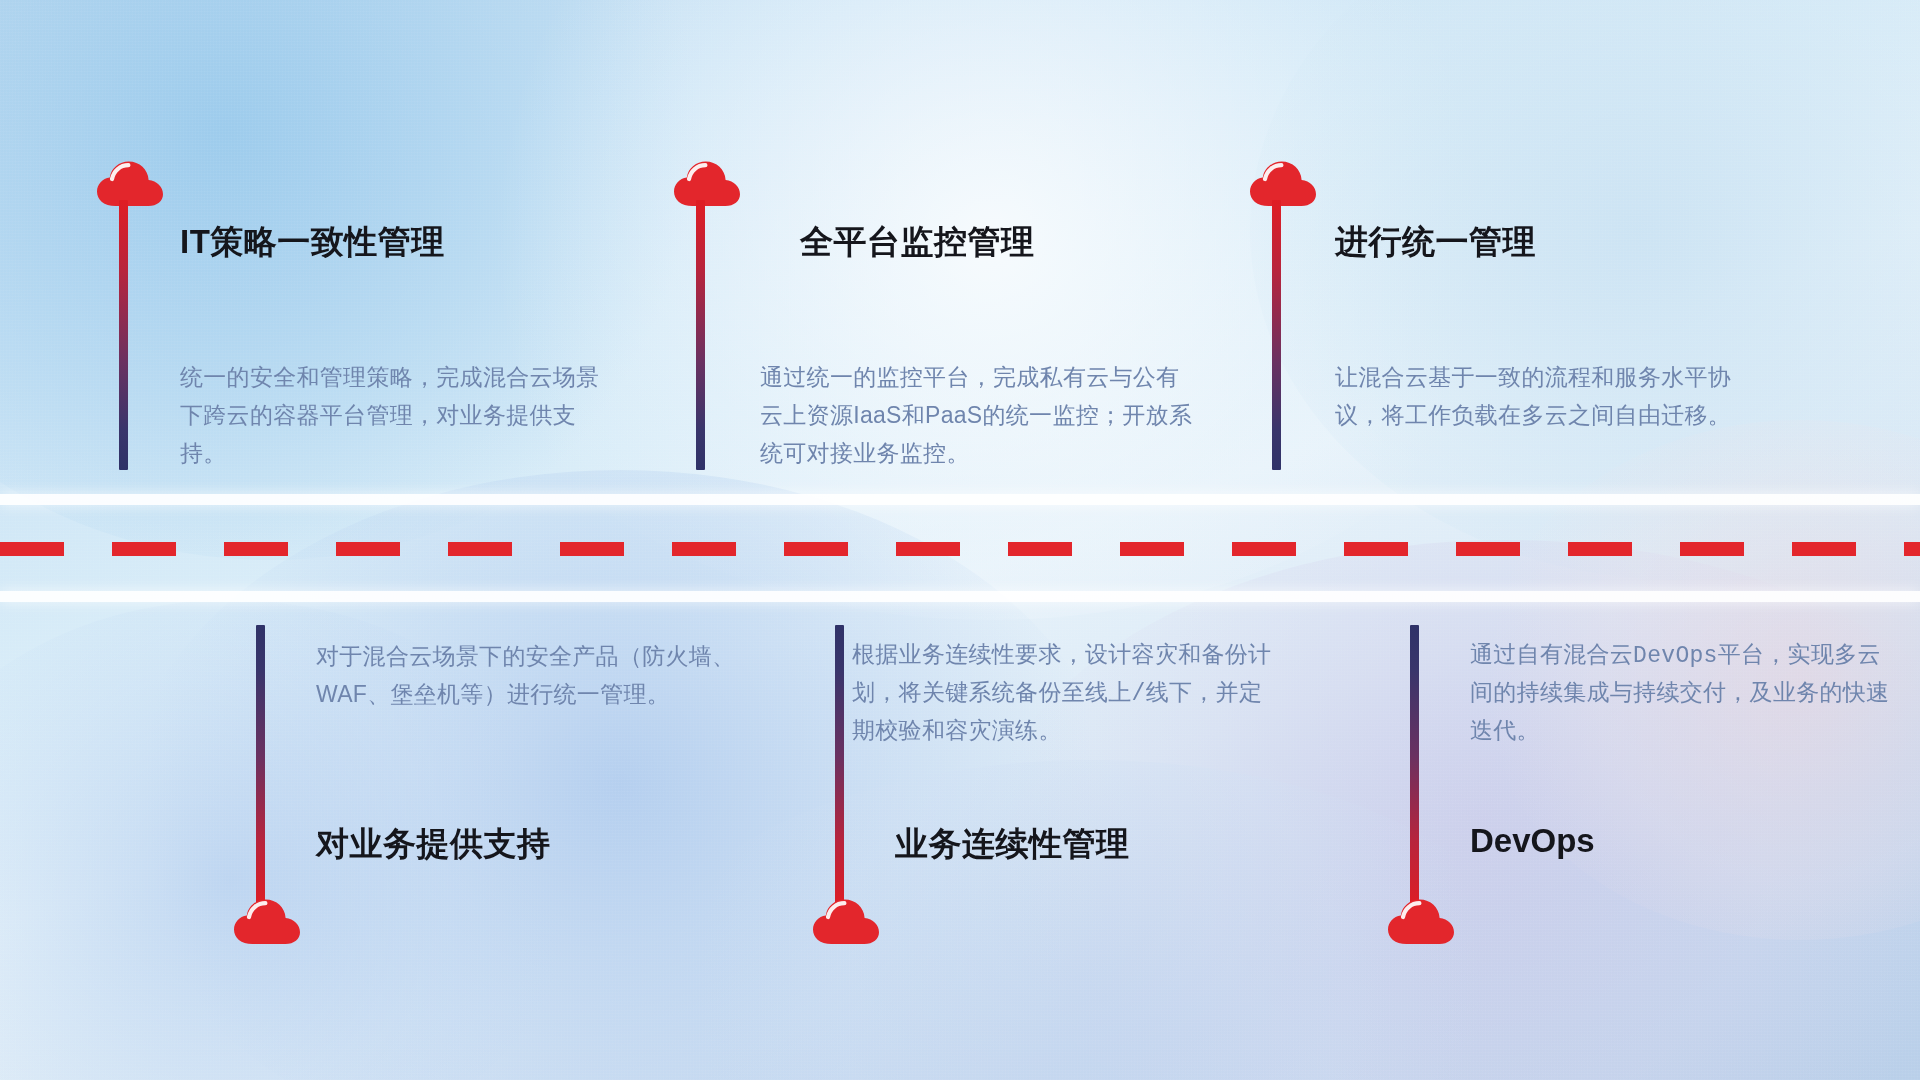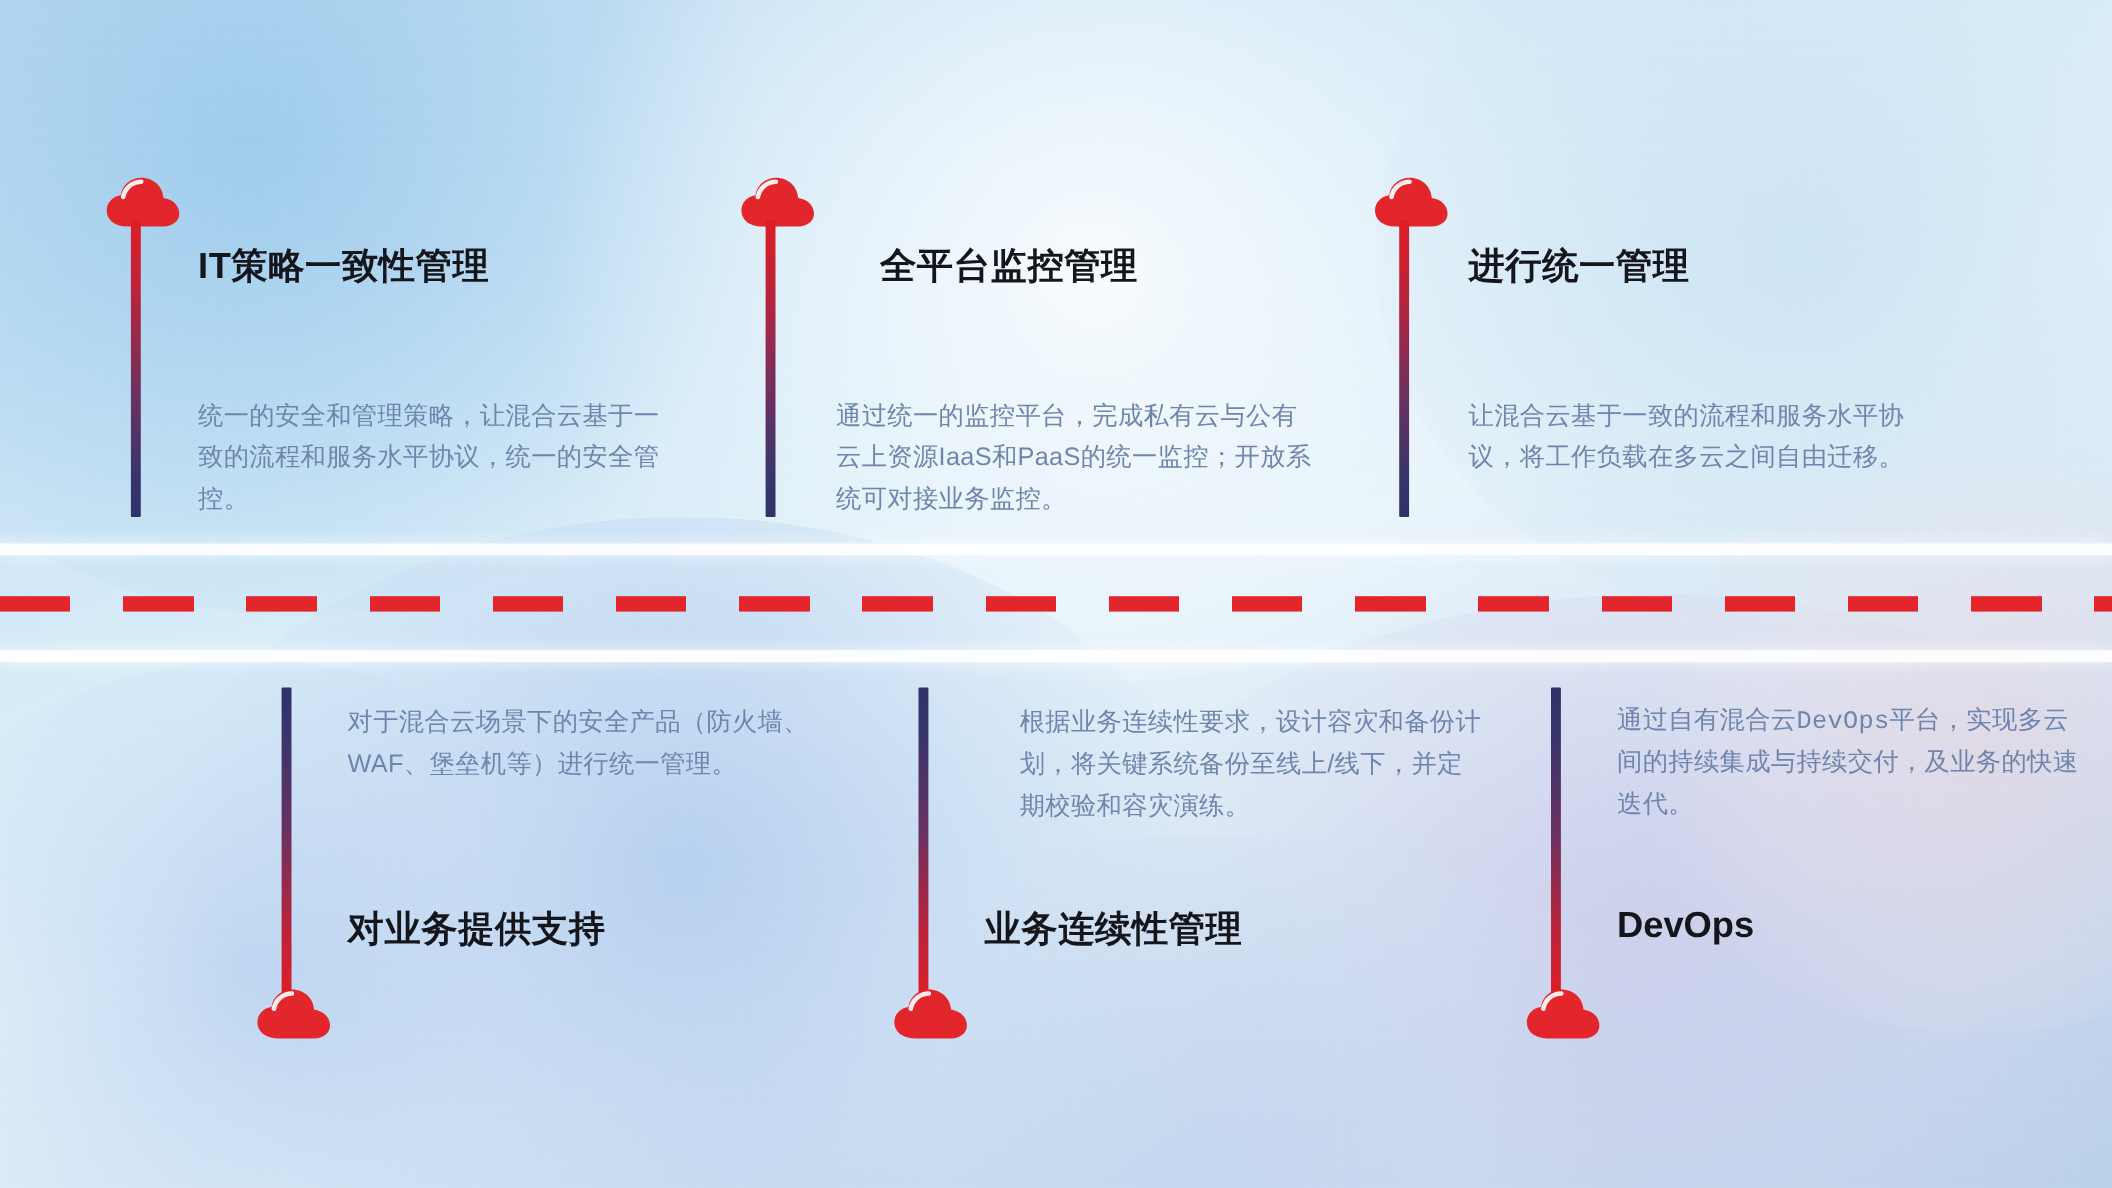--- a/index.html
+++ b/index.html
@@ -146,21 +146,21 @@
   <div class="blob blob-h"></div>
   <div class="grain"></div>
 
   <div class="item">
     <svg class="cloud-icon" style="left:95px; top:160px;" viewBox="0 0 70 48">
       <path d="M20.5 46 C9.0 46 2 39.6 2 31.4 C2 24.2 7.4 18.4 14.8 17.4 C16.2 8.0 24.3 1.6 33.6 1.6 C44.6 1.6 53.0 9.6 53.6 20.0 C62.0 20.9 68 27.0 68 34.2 C68 41.0 62.0 46 53.4 46 Z" fill="#e3262c"></path>
       <path d="M17.0 19.0 C18.6 10.8 25.2 5.2 33.4 5.2" stroke="#ffffff" stroke-width="4.2" stroke-linecap="round" fill="none" opacity="0.92"></path>
     </svg>
     <div class="stem stem-down" style="left:119px; top:200px; height:270px;"></div>
     <div class="title" style="left:180px; top:220px;">IT策略一致性管理</div>
-    <div class="body" style="left:180px; top:358px; width:430px;">统一的安全和管理策略，让混合云基于一致的流程和服务水平协议，统一的安全管控。</div>
+    <div class="body" style="left:180px; top:358px; width:430px;">统一的安全和管理策略，完成混合云场景下跨云的容器平台管理，对业务提供支持。</div>
   </div>
 
   <div class="item">
     <svg class="cloud-icon" style="left:672px; top:160px;" viewBox="0 0 70 48">
       <path d="M20.5 46 C9.0 46 2 39.6 2 31.4 C2 24.2 7.4 18.4 14.8 17.4 C16.2 8.0 24.3 1.6 33.6 1.6 C44.6 1.6 53.0 9.6 53.6 20.0 C62.0 20.9 68 27.0 68 34.2 C68 41.0 62.0 46 53.4 46 Z" fill="#e3262c"></path>
       <path d="M17.0 19.0 C18.6 10.8 25.2 5.2 33.4 5.2" stroke="#ffffff" stroke-width="4.2" stroke-linecap="round" fill="none" opacity="0.92"></path>
     </svg>
     <div class="stem stem-down" style="left:696px; top:200px; height:270px;"></div>
     <div class="title" style="left:760px; top:220px;margin-left:40px;">全平台监控管理</div>
     <div class="body" style="left:760px; top:358px; width:440px;">通过统一的监控平台，完成私有云与公有云上资源IaaS和PaaS的统一监控；开放系统可对接业务监控。</div>
@@ -191,21 +191,21 @@
     <div class="body" style="left:316px; top:637px; width:420px;">对于混合云场景下的安全产品（防火墙、WAF、堡垒机等）进行统一管理。</div>
     <div class="title" style="left:316px; top:822px;">对业务提供支持</div>
   </div>
 
   <div class="item">
     <div class="stem stem-up" style="left:835px; top:625px; height:285px;"></div>
     <svg class="cloud-icon" style="left:811px; top:898px;" viewBox="0 0 70 48">
       <path d="M20.5 46 C9.0 46 2 39.6 2 31.4 C2 24.2 7.4 18.4 14.8 17.4 C16.2 8.0 24.3 1.6 33.6 1.6 C44.6 1.6 53.0 9.6 53.6 20.0 C62.0 20.9 68 27.0 68 34.2 C68 41.0 62.0 46 53.4 46 Z" fill="#e3262c"></path>
       <path d="M17.0 19.0 C18.6 10.8 25.2 5.2 33.4 5.2" stroke="#ffffff" stroke-width="4.2" stroke-linecap="round" fill="none" opacity="0.92"></path>
     </svg>
-    <div class="body" style="left:927px; top:637px; width:420px;">根据业务连续性要求，设计容灾和备份计划，将关键系统备份至线上/线下，并定期校验和容灾演练。</div>
+    <div class="body" style="left:852px; top:637px; width:420px;font-family:Liberation Mono, monospace;">根据业务连续性要求，设计容灾和备份计划，将关键系统备份至线上/线下，并定期校验和容灾演练。</div>
     <div class="title" style="left:895px; top:822px;">业务连续性管理</div>
   </div>
 
   <div class="item">
     <div class="stem stem-up" style="left:1410px; top:625px; height:285px;"></div>
     <svg class="cloud-icon" style="left:1386px; top:898px;" viewBox="0 0 70 48">
       <path d="M20.5 46 C9.0 46 2 39.6 2 31.4 C2 24.2 7.4 18.4 14.8 17.4 C16.2 8.0 24.3 1.6 33.6 1.6 C44.6 1.6 53.0 9.6 53.6 20.0 C62.0 20.9 68 27.0 68 34.2 C68 41.0 62.0 46 53.4 46 Z" fill="#e3262c"></path>
       <path d="M17.0 19.0 C18.6 10.8 25.2 5.2 33.4 5.2" stroke="#ffffff" stroke-width="4.2" stroke-linecap="round" fill="none" opacity="0.92"></path>
     </svg>
     <div class="body" style="left:1470px; top:637px; width:420px;font-family:Liberation Mono, monospace;">通过自有混合云DevOps平台，实现多云间的持续集成与持续交付，及业务的快速迭代。</div>

